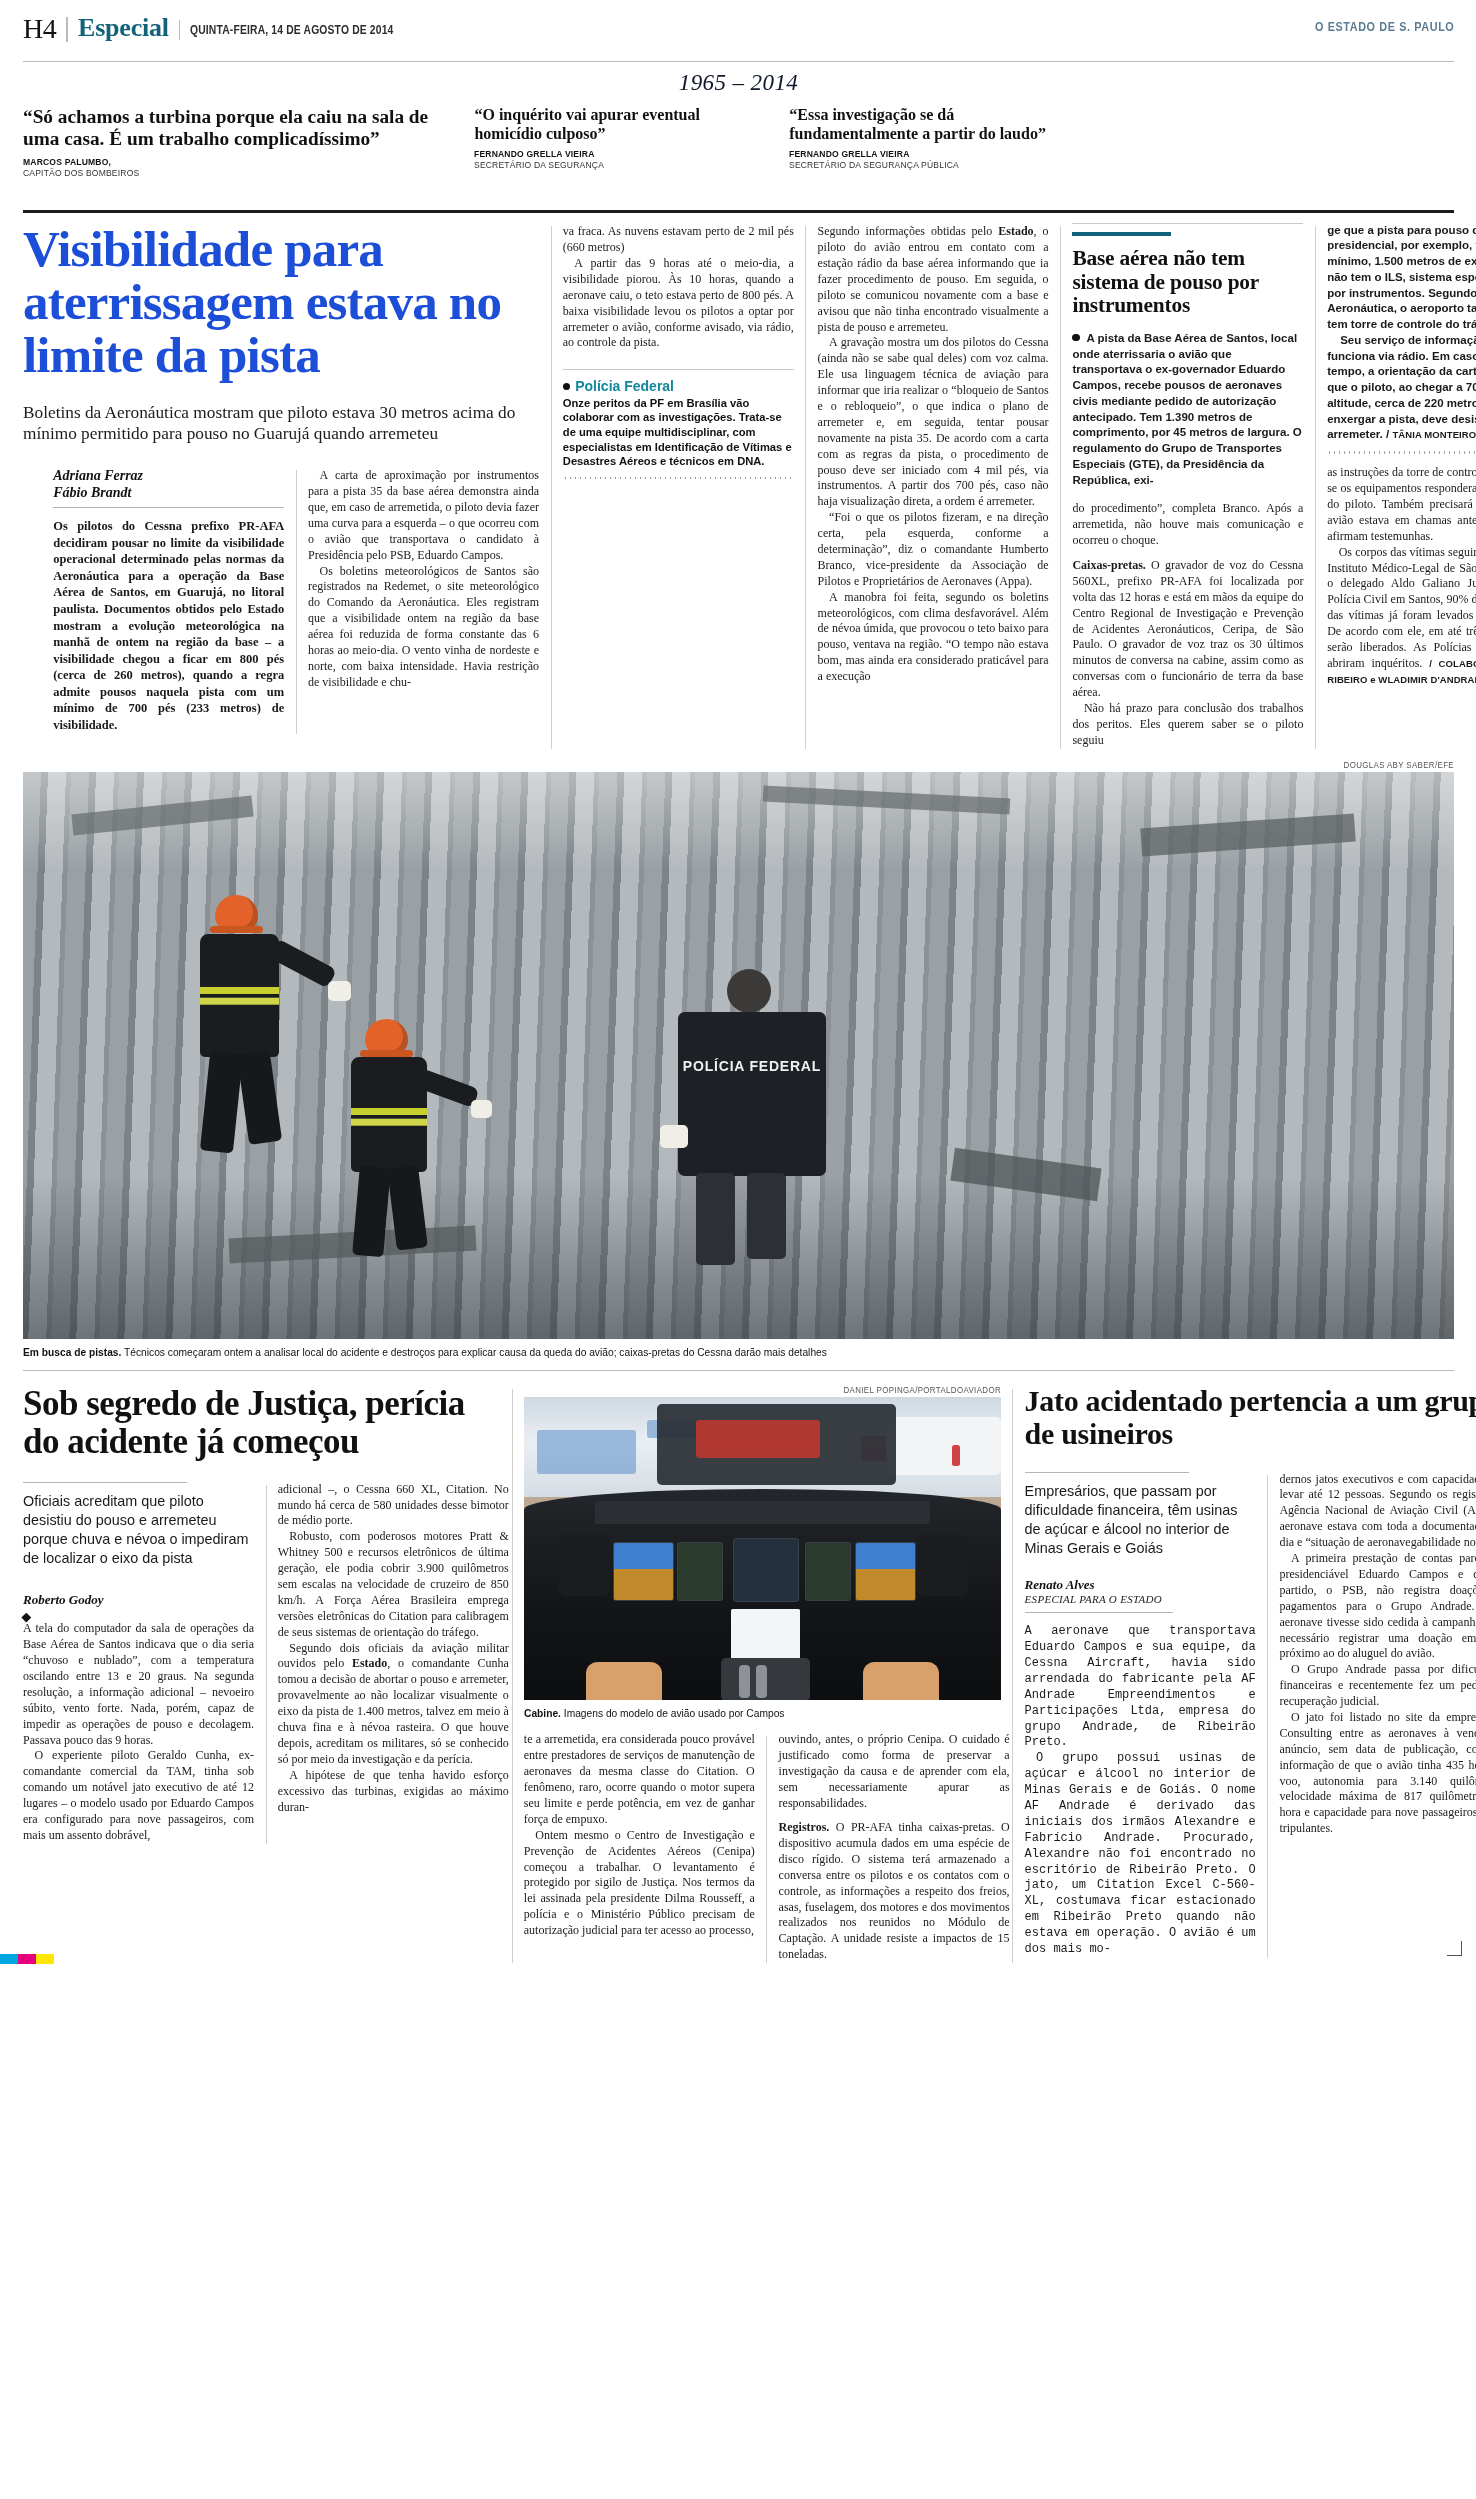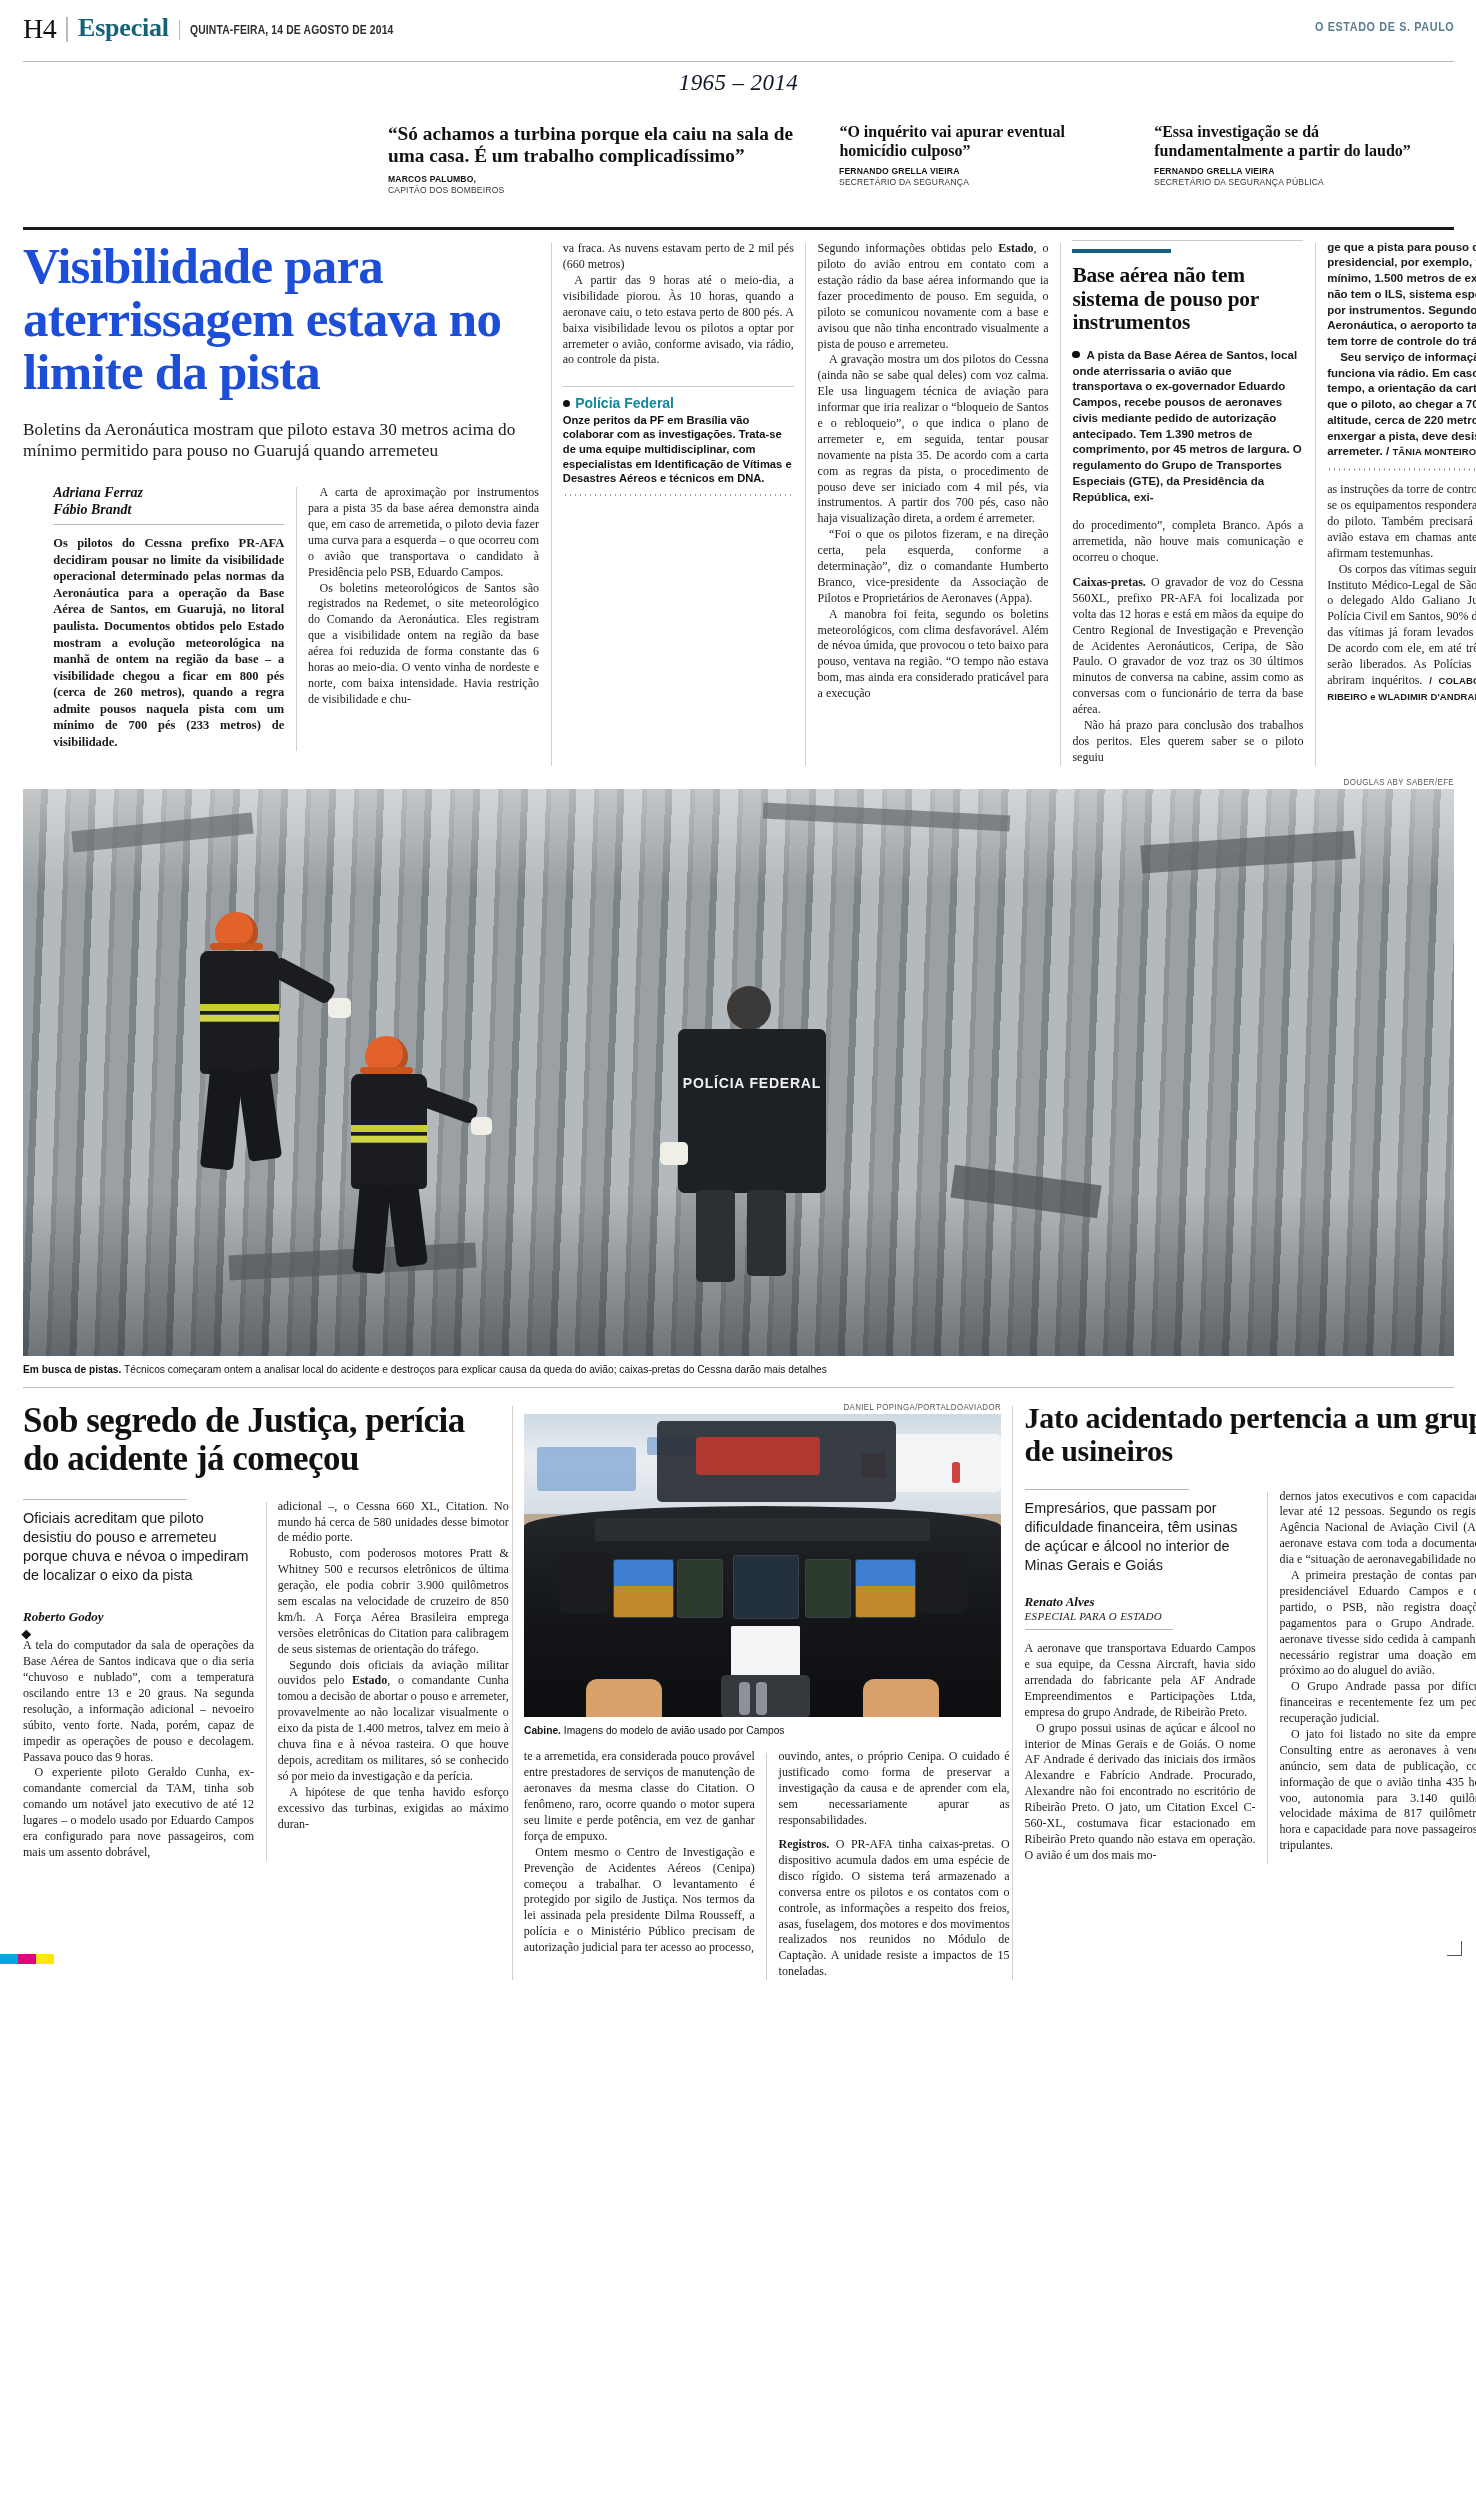--- a/index.html
+++ b/index.html
@@ -43,21 +43,21 @@
   .memorial-name {
     font-family: "Liberation Serif", serif; font-weight: 700; font-size: 38px;
     color: #12627a; letter-spacing: 1px; line-height: 1.02;
   }
   .memorial-years {
     font-family: "Liberation Serif", serif; font-style: italic; font-size: 23px;
     color: #0f172a; margin-top: 0; letter-spacing: 0.4px;
   }
 
   
-  .quotebar { display: flex; gap: 0; margin-top: 19px; height: 97px; justify-content: flex-end; }
+  .quotebar { display: flex; gap: 0; margin-top: 2px; height: 97px; }
   .quote { padding-right: 18px; }
   .quote.q0 { width: 30.5%; }
   .quote.q1 { width: 25.5%; padding-left: 15px; }
   .quote.q2 { width: 22%; padding-left: 15px; }
   .quote.q3 { width: 22%; padding-left: 15px; }
   .quote-text {
     font-family: "Liberation Serif", serif; font-weight: 700; line-height: 1.13;
     color: #111;
   }
   .quote.q0 .quote-text { font-size: 19.3px; }
@@ -533,21 +533,21 @@
     <div style="width:477px;flex:none;">
       <div class="br-head">Jato acidentado pertencia a um grupo de usineiros</div>
 
       <div class="two-up" style="margin-top:21.4px;">
         <div style="width:231px;flex:none;">
           <div class="thin-rule" style="width:164px;"></div>
           <div class="lede-sans" style="margin-top:10px;">Empresários, que passam por dificuldade financeira, têm usinas de açúcar e álcool no interior de Minas Gerais e Goiás</div>
           <div class="sig" style="margin-top:20px;">Renato Alves</div>
           <div class="sig-sub">ESPECIAL PARA O ESTADO</div>
           <div class="thin-rule" style="width:148px;margin-top:6.6px;"></div>
-          <div class="bodytext" style="margin-top:11.5px;">
+          <div class="bodytext" style="margin-top:11.5px;font-family:Liberation Mono, monospace;">
             <p class="first">A aeronave que transportava Eduardo Campos e sua equipe, da Cessna Aircraft, havia sido arrendada do fabricante pela AF Andrade Empreendimentos e Participações Ltda, empresa do grupo Andrade, de Ribeirão Preto.</p>
             <p>O grupo possui usinas de açúcar e álcool no interior de Minas Gerais e de Goiás. O nome AF Andrade é derivado das iniciais dos irmãos Alexandre e Fabrício Andrade. Procurado, Alexandre não foi encontrado no escritório de Ribeirão Preto. O jato, um Citation Excel C-560-XL, costumava ficar estacionado em Ribeirão Preto quando não estava em operação. O avião é um dos mais mo-</p>
           </div>
         </div>
         <div class="colrule"></div>
         <div style="width:231px;flex:none;">
           <div class="bodytext">
             <p class="first">dernos jatos executivos e com capacidade para levar até 12 pessoas. Segundo os registros da Agência Nacional de Aviação Civil (Anac), a aeronave estava com toda a documentação em dia e “situação de aeronavegabilidade normal”.</p>
             <p>A primeira prestação de contas parcial do presidenciável Eduardo Campos e de seu partido, o PSB, não registra doações ou pagamentos para o Grupo Andrade. Se a aeronave tivesse sido cedida à campanha, seria necessário registrar uma doação em valor próximo ao do aluguel do avião.</p>
             <p>O Grupo Andrade passa por dificuldades financeiras e recentemente fez um pedido de recuperação judicial.</p>

